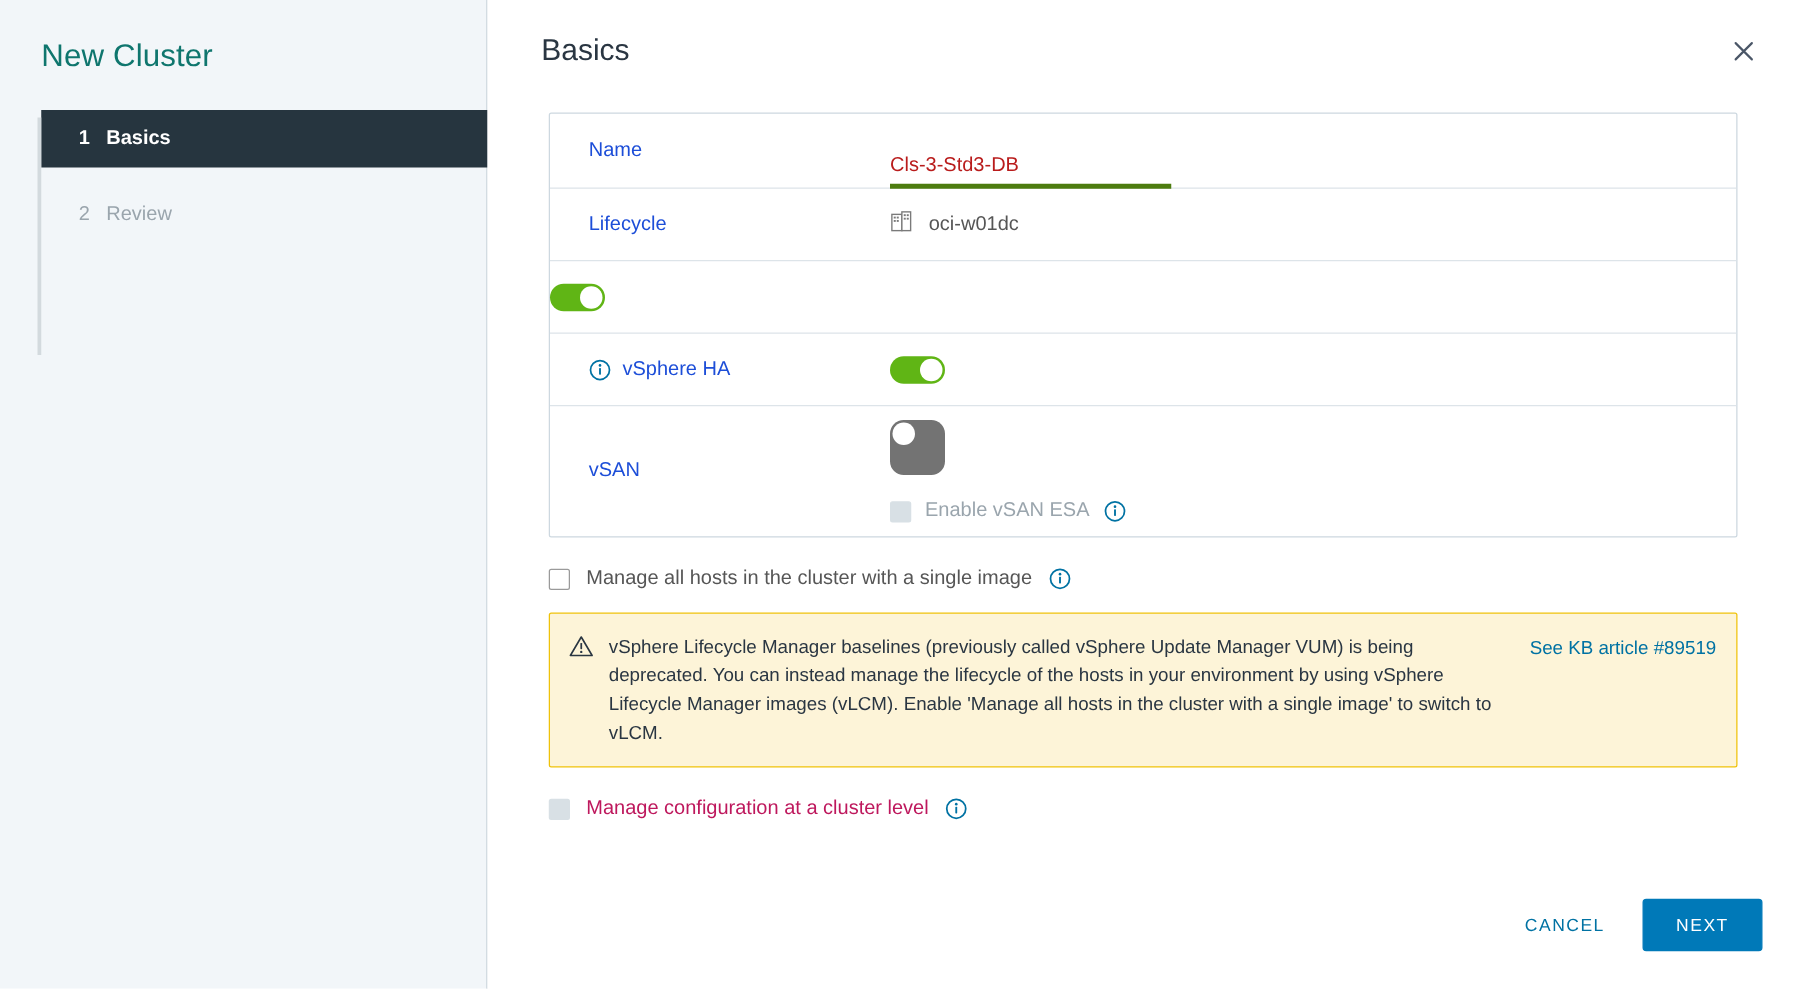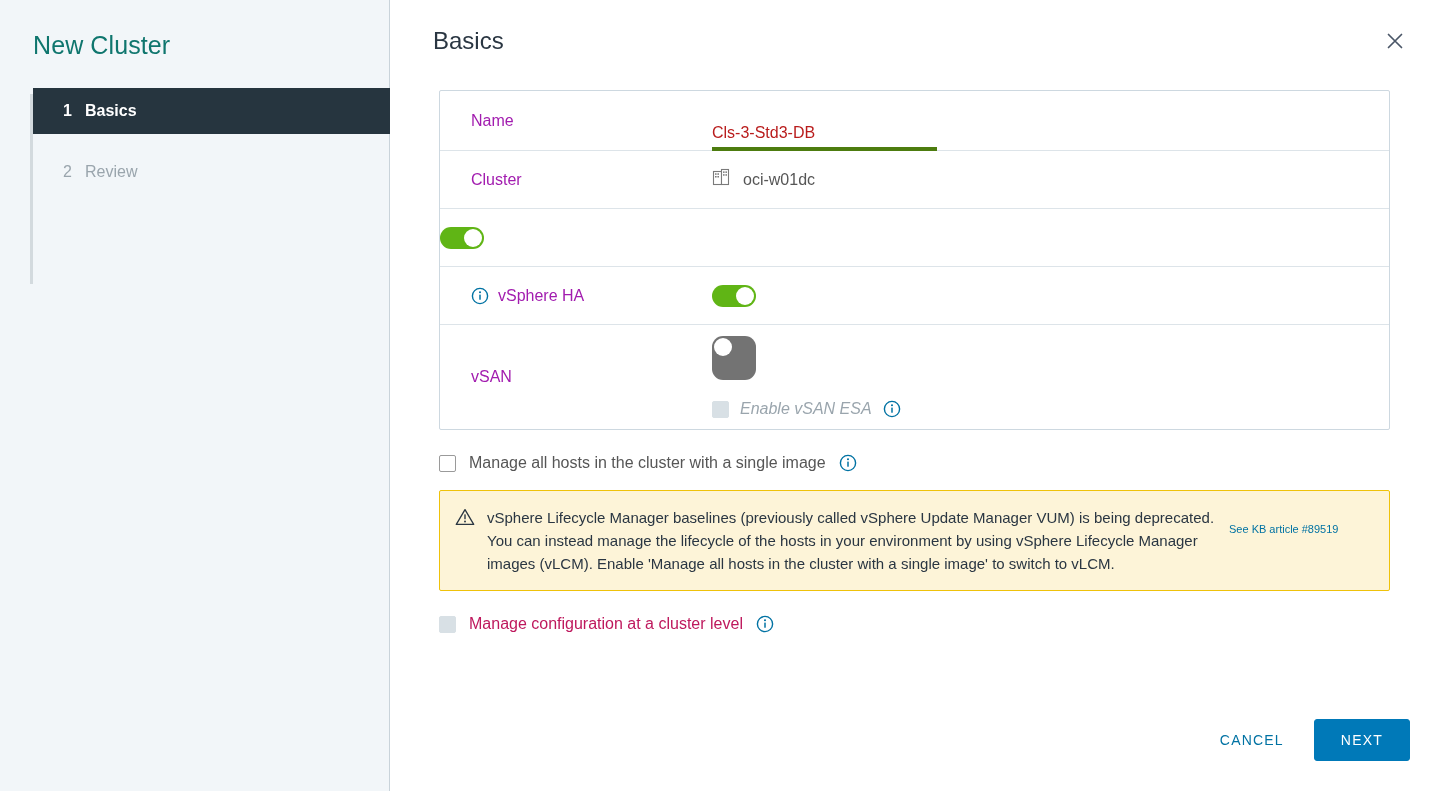--- a/index.html
+++ b/index.html
@@ -112,21 +112,21 @@
     border-bottom: 1px solid #dde4e9;
     min-height: 58px;
     padding: 0 0 0 0;
   }
   .form-row:last-child { border-bottom: none; }
   .row-label {
     width: 272px;
     flex: 0 0 272px;
     padding-left: 31px;
     font-size: 16px;
-    color: #a21caf;
+    color: #1d4ed8;
     display: flex;
     align-items: center;
     gap: 9px;
   }
   .row-value {
     flex: 1;
     display: flex;
     align-items: center;
     font-size: 16px;
     color: #565656;
@@ -180,21 +180,21 @@
   }
   .toggle.on  .knob { right: 2px; }
   .toggle.off .knob { left: 2px; }
 
   .vsan-stack {
     display: flex;
     flex-direction: column;
     gap: 20px;
     justify-content: center;
   }
-  .esa-line { display: flex; align-items: center; gap: 11px; font-style: italic; }
+  .esa-line { display: flex; align-items: center; gap: 11px; }
 
   
   .cb {
     width: 17px; height: 17px;
     flex: 0 0 17px;
     border: 1px solid #9a9a9a;
     border-radius: 2px;
     background: #fff;
     cursor: pointer;
   }
@@ -231,25 +231,25 @@
   .warn-icon { flex: 0 0 20px; margin-top: 2px; }
   .warn-text {
     flex: 1;
     font-size: 15px;
     line-height: 23px;
     color: #2a3642;
     max-width: 730px;
   }
   .warn-link {
     flex: 0 0 auto;
-    font-size: 11px;
+    font-size: 15px;
     color: #0072a3;
     text-decoration: none;
     white-space: nowrap;
-    margin-top: 17px;
+    margin-top: 4px;
     cursor: pointer;
   }
 
   
   .footer {
     position: absolute;
     right: 30px;
     bottom: 30px;
     display: flex;
     align-items: center;
@@ -316,21 +316,21 @@
       <div class="form-table">
 
         <div class="form-row row-name">
           <div class="row-label">Name</div>
           <div class="row-value">
             <input class="name-input" type="text" value="Cls-3-Std3-DB" style="">
           </div>
         </div>
 
         <div class="form-row row-location">
-          <div class="row-label">Cluster</div>
+          <div class="row-label">Lifecycle</div>
           <div class="row-value">
             <span class="loc-value">
               <span>
                 <svg width="19" height="19" viewBox="0 0 19 19" aria-hidden="true">
                   <rect x="1.5" y="3.5" width="8" height="13" fill="#ffffff" stroke="#7a7a7a" stroke-width="1.1"></rect>
                   <rect x="9.5" y="1.5" width="7" height="15" fill="#ffffff" stroke="#7a7a7a" stroke-width="1.1"></rect>
                   <rect x="3" y="5.3" width="1.6" height="1.5" fill="#7a7a7a"></rect>
                   <rect x="5.4" y="5.3" width="1.6" height="1.5" fill="#7a7a7a"></rect>
                   <rect x="3" y="8" width="1.6" height="1.5" fill="#7a7a7a"></rect>
                   <rect x="5.4" y="8" width="1.6" height="1.5" fill="#7a7a7a"></rect>

